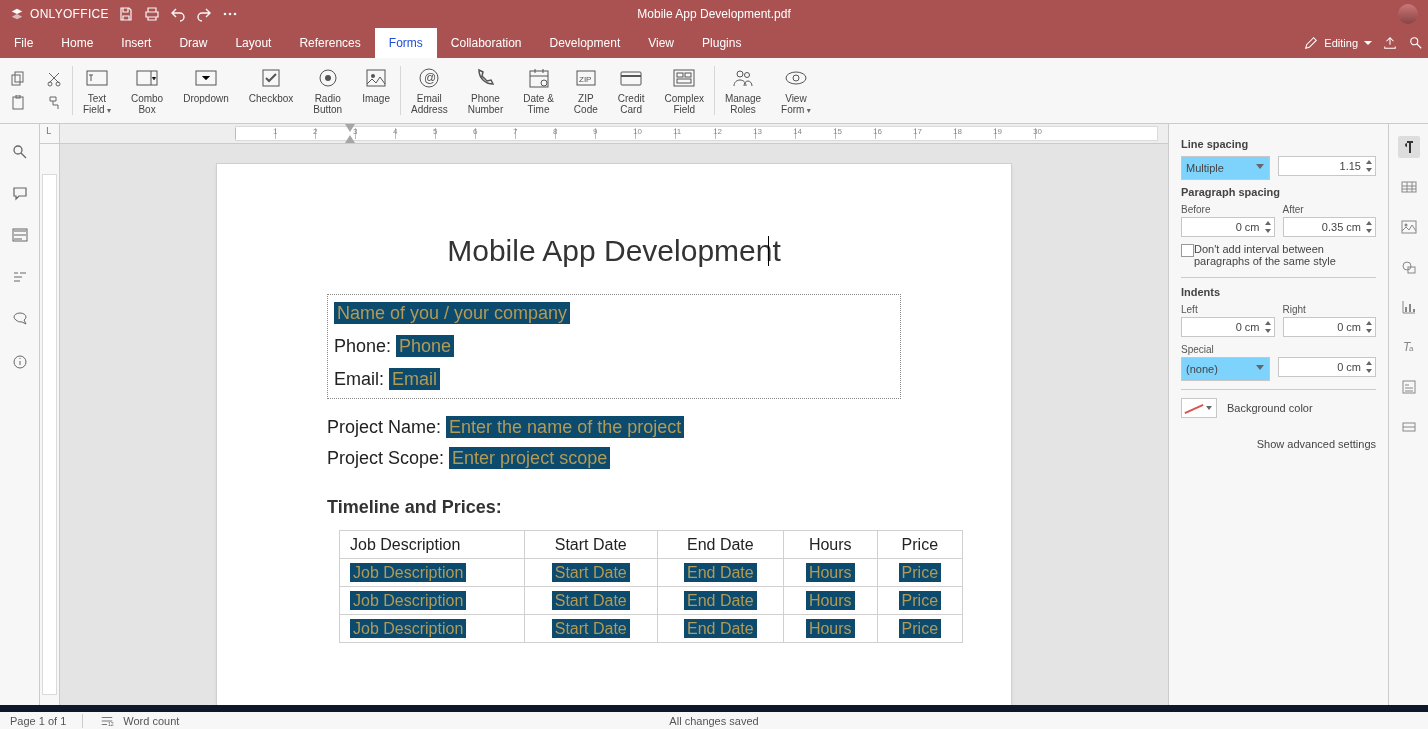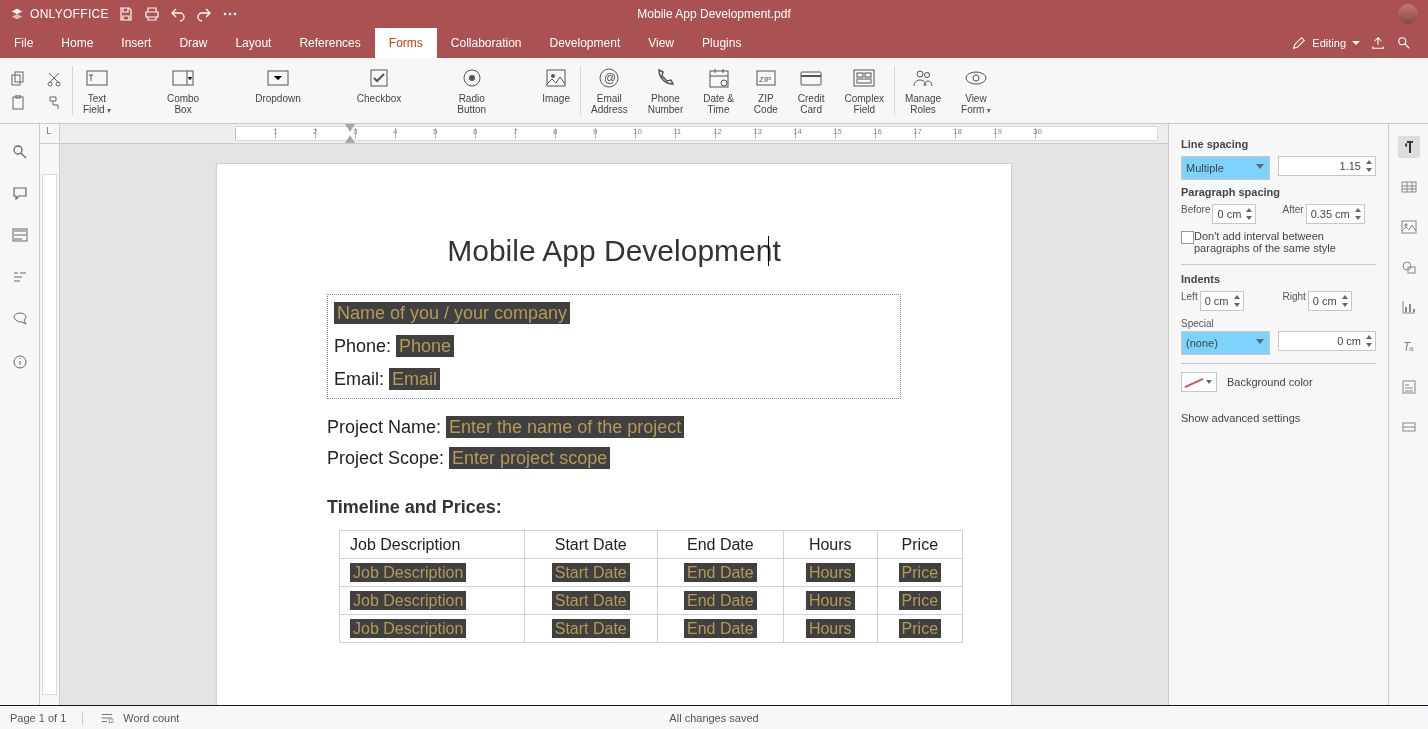--- a/index.html
+++ b/index.html
@@ -10,22 +10,22 @@
 .titlebar .left { display: flex; align-items: center; gap: 8px; }
 .titlebar .brand { display: flex; align-items: center; gap: 6px; font-size: 12px; font-weight: 400; letter-spacing: 0.3px; }
 .titlebar .brand svg { width: 14px; height: 14px; }
 .titlebar .icon-btn { width: 18px; height: 18px; display: flex; align-items: center; justify-content: center; cursor: pointer; opacity: 0.95; }
 .titlebar .title { position: absolute; left: 50%; transform: translateX(-50%); font-size: 12px; }
 .titlebar .avatar { position: absolute; right: 10px; width: 20px; height: 20px; border-radius: 50%; background: linear-gradient(#c77,#844); }
 
 
 .menubar { background: #aa5252; height: 30px; display: flex; align-items: stretch; color: #fff; font-size: 12px; position: relative; }
 .menubar .mitem { padding: 0 14px; display: flex; align-items: center; cursor: pointer; }
-.menubar .mitem.active { background: #fff; color: #c2410c; }
-.menubar .right { margin-left: auto; display: flex; align-items: center; gap: 10px; padding-right: 16px; }
+.menubar .mitem.active { background: #fff; color: #1d4ed8; }
+.menubar .right { margin-left: auto; display: flex; align-items: center; gap: 10px; padding-right: 4px; }
 .menubar .right .editing { display: flex; align-items: center; gap: 6px; font-size: 11px; }
 .menubar .right .ricon { width: 16px; height: 16px; display:flex;align-items:center;justify-content:center; }
 
 
 .ribbon { background: #f7f7f7; border-bottom: 1px solid #cbcbcb; height: 66px; display: flex; align-items: stretch; }
 .ribbon .side { width: 36px; display: flex; flex-direction: column; align-items: center; justify-content: center; gap: 6px; }
 .ribbon .side .sbtn { width: 18px; height: 18px; cursor:pointer; display:flex;align-items:center;justify-content:center; color:#666; }
 .ribbon .sep { width: 1px; background: #d7d7d7; margin: 8px 0; }
 .ribbon .tool { display: flex; flex-direction: column; align-items: center; justify-content: center; padding: 0 10px; cursor: pointer; font-size: 10px; color: #444; line-height: 11px; text-align:center; }
 .ribbon .tool .ticon { width: 24px; height: 24px; margin-bottom: 3px; display:flex;align-items:center;justify-content:center; color:#555; }
@@ -54,56 +54,56 @@
 .ruler-v .band { position:absolute; top:30px; bottom:10px; left:2px; right:2px; background:#fff; border:1px solid #dadada; }
 
 .doc-scroll { flex:1; background:#e4e4e4; overflow:auto; position:relative; }
 .page { width:794px; min-height:1000px; background:#fff; margin: 20px auto 0; box-shadow: 0 0 0 1px #d0d0d0, 0 2px 4px rgba(0,0,0,.1); padding: 70px 110px; position:relative; }
 .page h1 { text-align:center; font-size: 30px; font-weight: 400; margin-bottom: 26px; position:relative; }
 .page h1::after { content:''; position:absolute; right: 132px; top:2px; bottom:2px; width:1px; background:#000;}
 
 .field-box { border:1px dotted #888; padding: 2px 6px; margin-bottom: 18px; }
 .field-box .row { padding: 6px 0; font-size: 18px; color:#222; }
 .plabel { font-size:18px; color:#222; margin: 10px 0; }
-.ph { background:#404040; color:#b39a55; padding: 1px 3px; }
+.ph { background:#0c4a6e; color:#b39a55; padding: 1px 3px; }
 
 .sec-h { font-weight:700; font-size:18px; margin-top:28px; margin-bottom:12px; }
 table.tl { width: calc(100% + 50px); border-collapse: collapse; font-size:16px; margin-left:12px;}
 table.tl th, table.tl td { border:1px solid #d0d0d0; padding:4px 10px; text-align:center; height:28px; }
 table.tl th { font-weight:400; color:#222; }
 table.tl td .ph { font-size:16px; }
 table.tl td:first-child, table.tl th:first-child { text-align:left; }
 
 
 .rightpanel { width: 220px; background:#f7f7f7; border-left:1px solid #cbcbcb; padding: 8px 12px; font-size:11px; color:#444; }
 .rightpanel .h { font-weight:700; margin: 6px 0 6px; font-size:11px; }
 .rightpanel .row2 { display:flex; gap:8px; margin-bottom:6px; }
-.rightpanel .col { flex:1; display:flex; flex-direction:row; gap:2px; }
+.rightpanel .col { flex:1; display:flex; flex-direction:column; gap:2px; }
 .rightpanel label { font-size:10px; color:#555; }
 .selectbox { height:24px; border:1px solid #c7c7c7; background:#7dd3fc; display:flex; align-items:center; padding:0 4px; font-size:11px; position:relative; cursor:pointer;}
 .selectbox::after { content:''; position:absolute; right:5px; top:7px; width:0;height:0;border-left:4px solid transparent;border-right:4px solid transparent;border-top:5px solid #666; }
 .spin { height:20px; border:1px solid #c7c7c7; background:#fff; display:flex; align-items:center; justify-content:flex-end; padding: 0 14px 0 4px; font-size:11px; position:relative; cursor:pointer;}
 .spin::before { content:''; position:absolute; right:3px; top:3px; width:0;height:0;border-left:3px solid transparent;border-right:3px solid transparent;border-bottom:4px solid #666;}
 .spin::after { content:''; position:absolute; right:3px; bottom:3px; width:0;height:0;border-left:3px solid transparent;border-right:3px solid transparent;border-top:4px solid #666;}
 .check-row { display:flex; align-items:flex-start; margin:6px 0 10px; }
 .check-row .cb { width:13px; height:13px; border:1px solid #999; background:#fff; flex:none; margin-top:1px;}
 .hr { height:1px; background:#cbcbcb; margin:8px 0; }
 .bgcolor-row { display:flex; align-items:center; gap:10px; margin-top:8px; }
 .bgcolor-swatch { width:36px; height:20px; border:1px solid #c7c7c7; background:#fff; position:relative; cursor:pointer;}
 .bgcolor-swatch .line { position:absolute; left:2px; right:12px; top:50%; height:2px; background:#d9534f; transform: rotate(-24deg); transform-origin:center; }
 .bgcolor-swatch::after { content:''; position:absolute; right:4px; top:7px; width:0;height:0;border-left:3px solid transparent;border-right:3px solid transparent;border-top:4px solid #666;}
-.adv { text-align:left; margin-top:20px; font-size:11px; color:#444; cursor:pointer; }
+.adv { text-align:right; margin-top:20px; font-size:11px; color:#444; cursor:pointer; }
 
 
 .righttabs { width:40px; background:#f7f7f7; border-left:1px solid #cbcbcb; display:flex; flex-direction:column; align-items:center; padding-top:12px; gap: 18px; color:#888; }
 .righttabs .rt { width:22px; height:22px; display:flex; align-items:center; justify-content:center; cursor:pointer; }
 .righttabs .rt.active { background:#ddd; color:#333; border-radius:2px; }
 
 
-.statusbar { height:24px; border-top:1px solid #0f172a; background:#f7f7f7; display:flex; align-items:center; font-size:11px; color:#555; padding:0 10px; }
+.statusbar { height:24px; border-top:7px solid #0f172a; background:#f7f7f7; display:flex; align-items:center; font-size:11px; color:#555; padding:0 10px; }
 .statusbar .sgrp { display:flex; align-items:center; gap:8px; }
 .statusbar .divider { width:1px; height:14px; background:#cbcbcb; margin:0 8px; }
 .statusbar .center { position:absolute; left:50%; transform:translateX(-50%); }
 .statusbar .right { margin-left:auto; display:flex; align-items:center;margin-top:40px; }
 .sicon { width:16px;height:16px;display:flex;align-items:center;justify-content:center;cursor:pointer;text-decoration:underline; }
 
 svg { display:block; }
 </style>
 </head>
 <body>
@@ -210,21 +210,21 @@
           <circle cx="12" cy="13" r="2" fill="none" stroke="#666"></circle>
         </svg>
       </div>
     <div class="sbtn">
         <svg width="16" height="16" viewBox="0 0 16 16">
           <path fill="none" stroke="#666" d="M4 2h6v4H4z M7 6v4h5v4"></path>
         </svg>
       </div>
   </div>
   <div class="sep"></div>
-  <div id="tools-g1" style="display:flex;gap:36px;">
+  <div id="tools-g1" style="display:flex;">
       <div class="tool">
         <div class="ticon">
           <svg width="24" height="24" viewBox="0 0 24 24">
             <rect x="2" y="5" width="20" height="14" fill="none" stroke="#555"></rect>
             <path stroke="#555" d="M6 9v6M4 9h4"></path>
           </svg>
         </div>
         <div class="lbl">
           <span>Text</span>
           <span>Field<span style="font-size:8px;color:#666;"> ▾</span></span>

